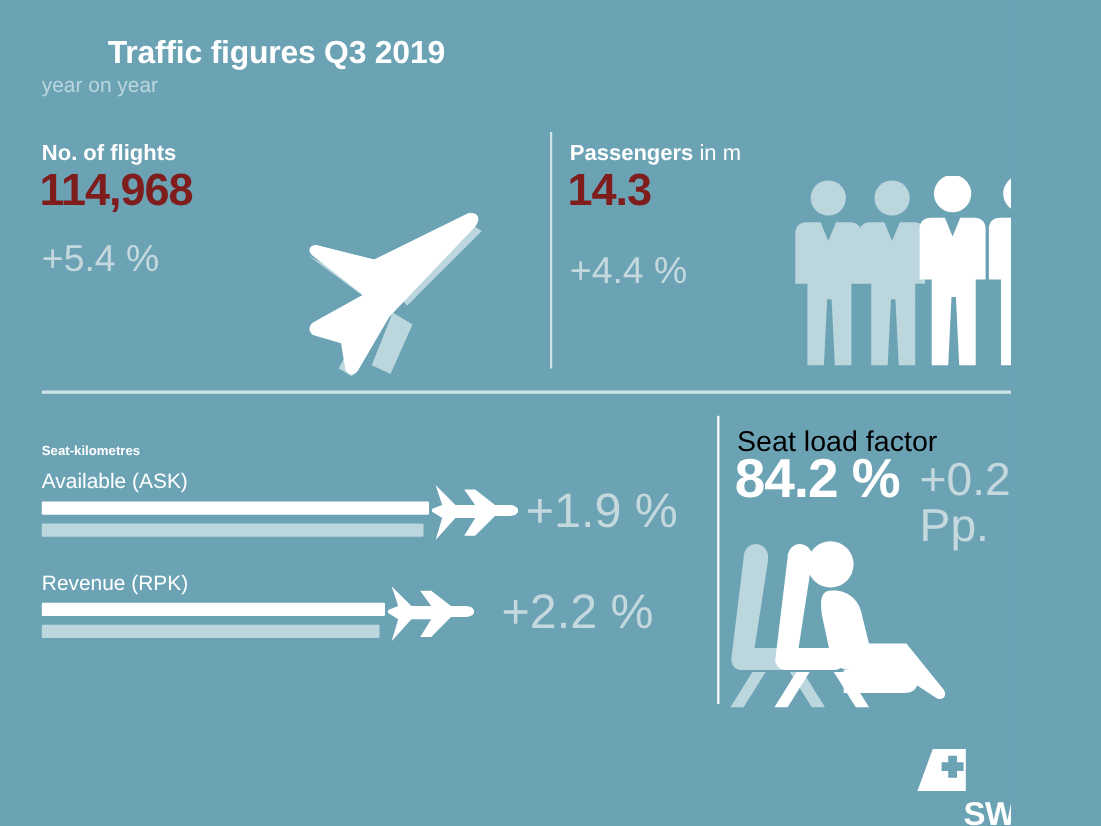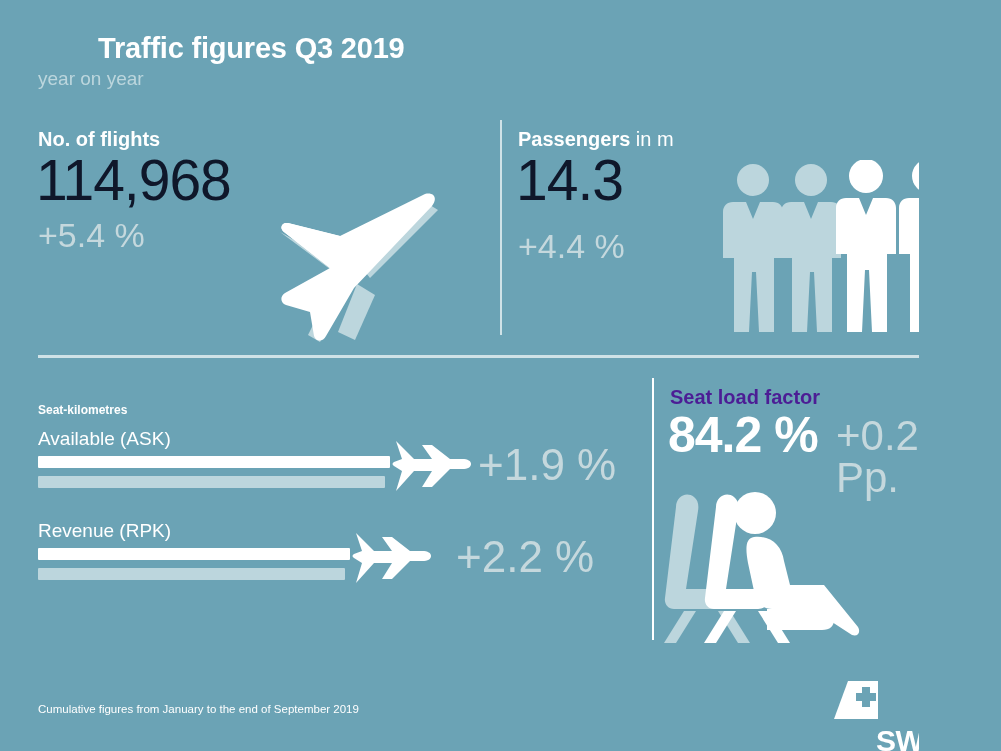--- a/index.html
+++ b/index.html
@@ -67,23 +67,23 @@
     position: absolute;
     font-size: 20px;
     font-weight: bold;
     color: #ffffff;
   }
   .metric-label .unit {
     font-weight: normal;
   }
   .metric-value {
     position: absolute;
-    font-size: 57px;
-    font-weight: normal;
-    color: #0f172a;
+    font-size: 41px;
+    font-weight: bold;
+    color: #7f1d1d;
     letter-spacing: -1px;
     line-height: 1;
   }
   .metric-delta {
     position: absolute;
     font-size: 34px;
     font-weight: 300;
     color: #c5d8dd;
     line-height: 1;
   }
@@ -141,23 +141,23 @@
     position: absolute;
   }
   #ask-plane { left: 392px; top: 437px; }
   #rpk-plane { left: 352px; top: 529px; }
 
   
   #slf-label {
     position: absolute;
     left: 670px;
     top: 386px;
-    font-size: 20px;
-    font-weight: bold;
-    color: #4c1d95;
+    font-size: 26px;
+    font-weight: normal;
+    color: #000000;
   }
   #slf-value {
     position: absolute;
     left: 668px;
     top: 410px;
     font-size: 50px;
     font-weight: bold;
     color: #ffffff;
     letter-spacing: -1px;
     line-height: 1;
@@ -310,21 +310,20 @@
 
       <g fill="#ffffff">
         <circle cx="93" cy="28" r="21"></circle>
         <path d="M92 52 C108 50 120 60 122 76 L128 100 L162 100 L196 142 C199 147 196 152 190 150
                  L150 124 L110 124 C100 124 92 116 92 106 L86 78 C83 62 84 53 92 52 Z"></path>
         <path d="M105 124 L160 124 C168 124 172 129 172 135 C172 141 168 145 160 145 L105 145 Z"></path>
       </g>
     </svg>
   </div>
 
-  <div class="footnote">Cumulative figures from January to the end of September 2019</div>
   <div id="swiss-logo">
     <svg width="50" height="44" viewBox="0 0 50 44">
       <path d="M16 2 L46 2 L46 40 L2 40 Z" fill="#ffffff"></path>
       <path d="M24 14 h6 v-6 h8 v6 h6 v8 h-6 v6 h-8 v-6 h-6 z" fill="#6ba3b5"></path>
     </svg>
   </div>
   <div class="logo-text">SWISS</div>
 
 </div>
 

